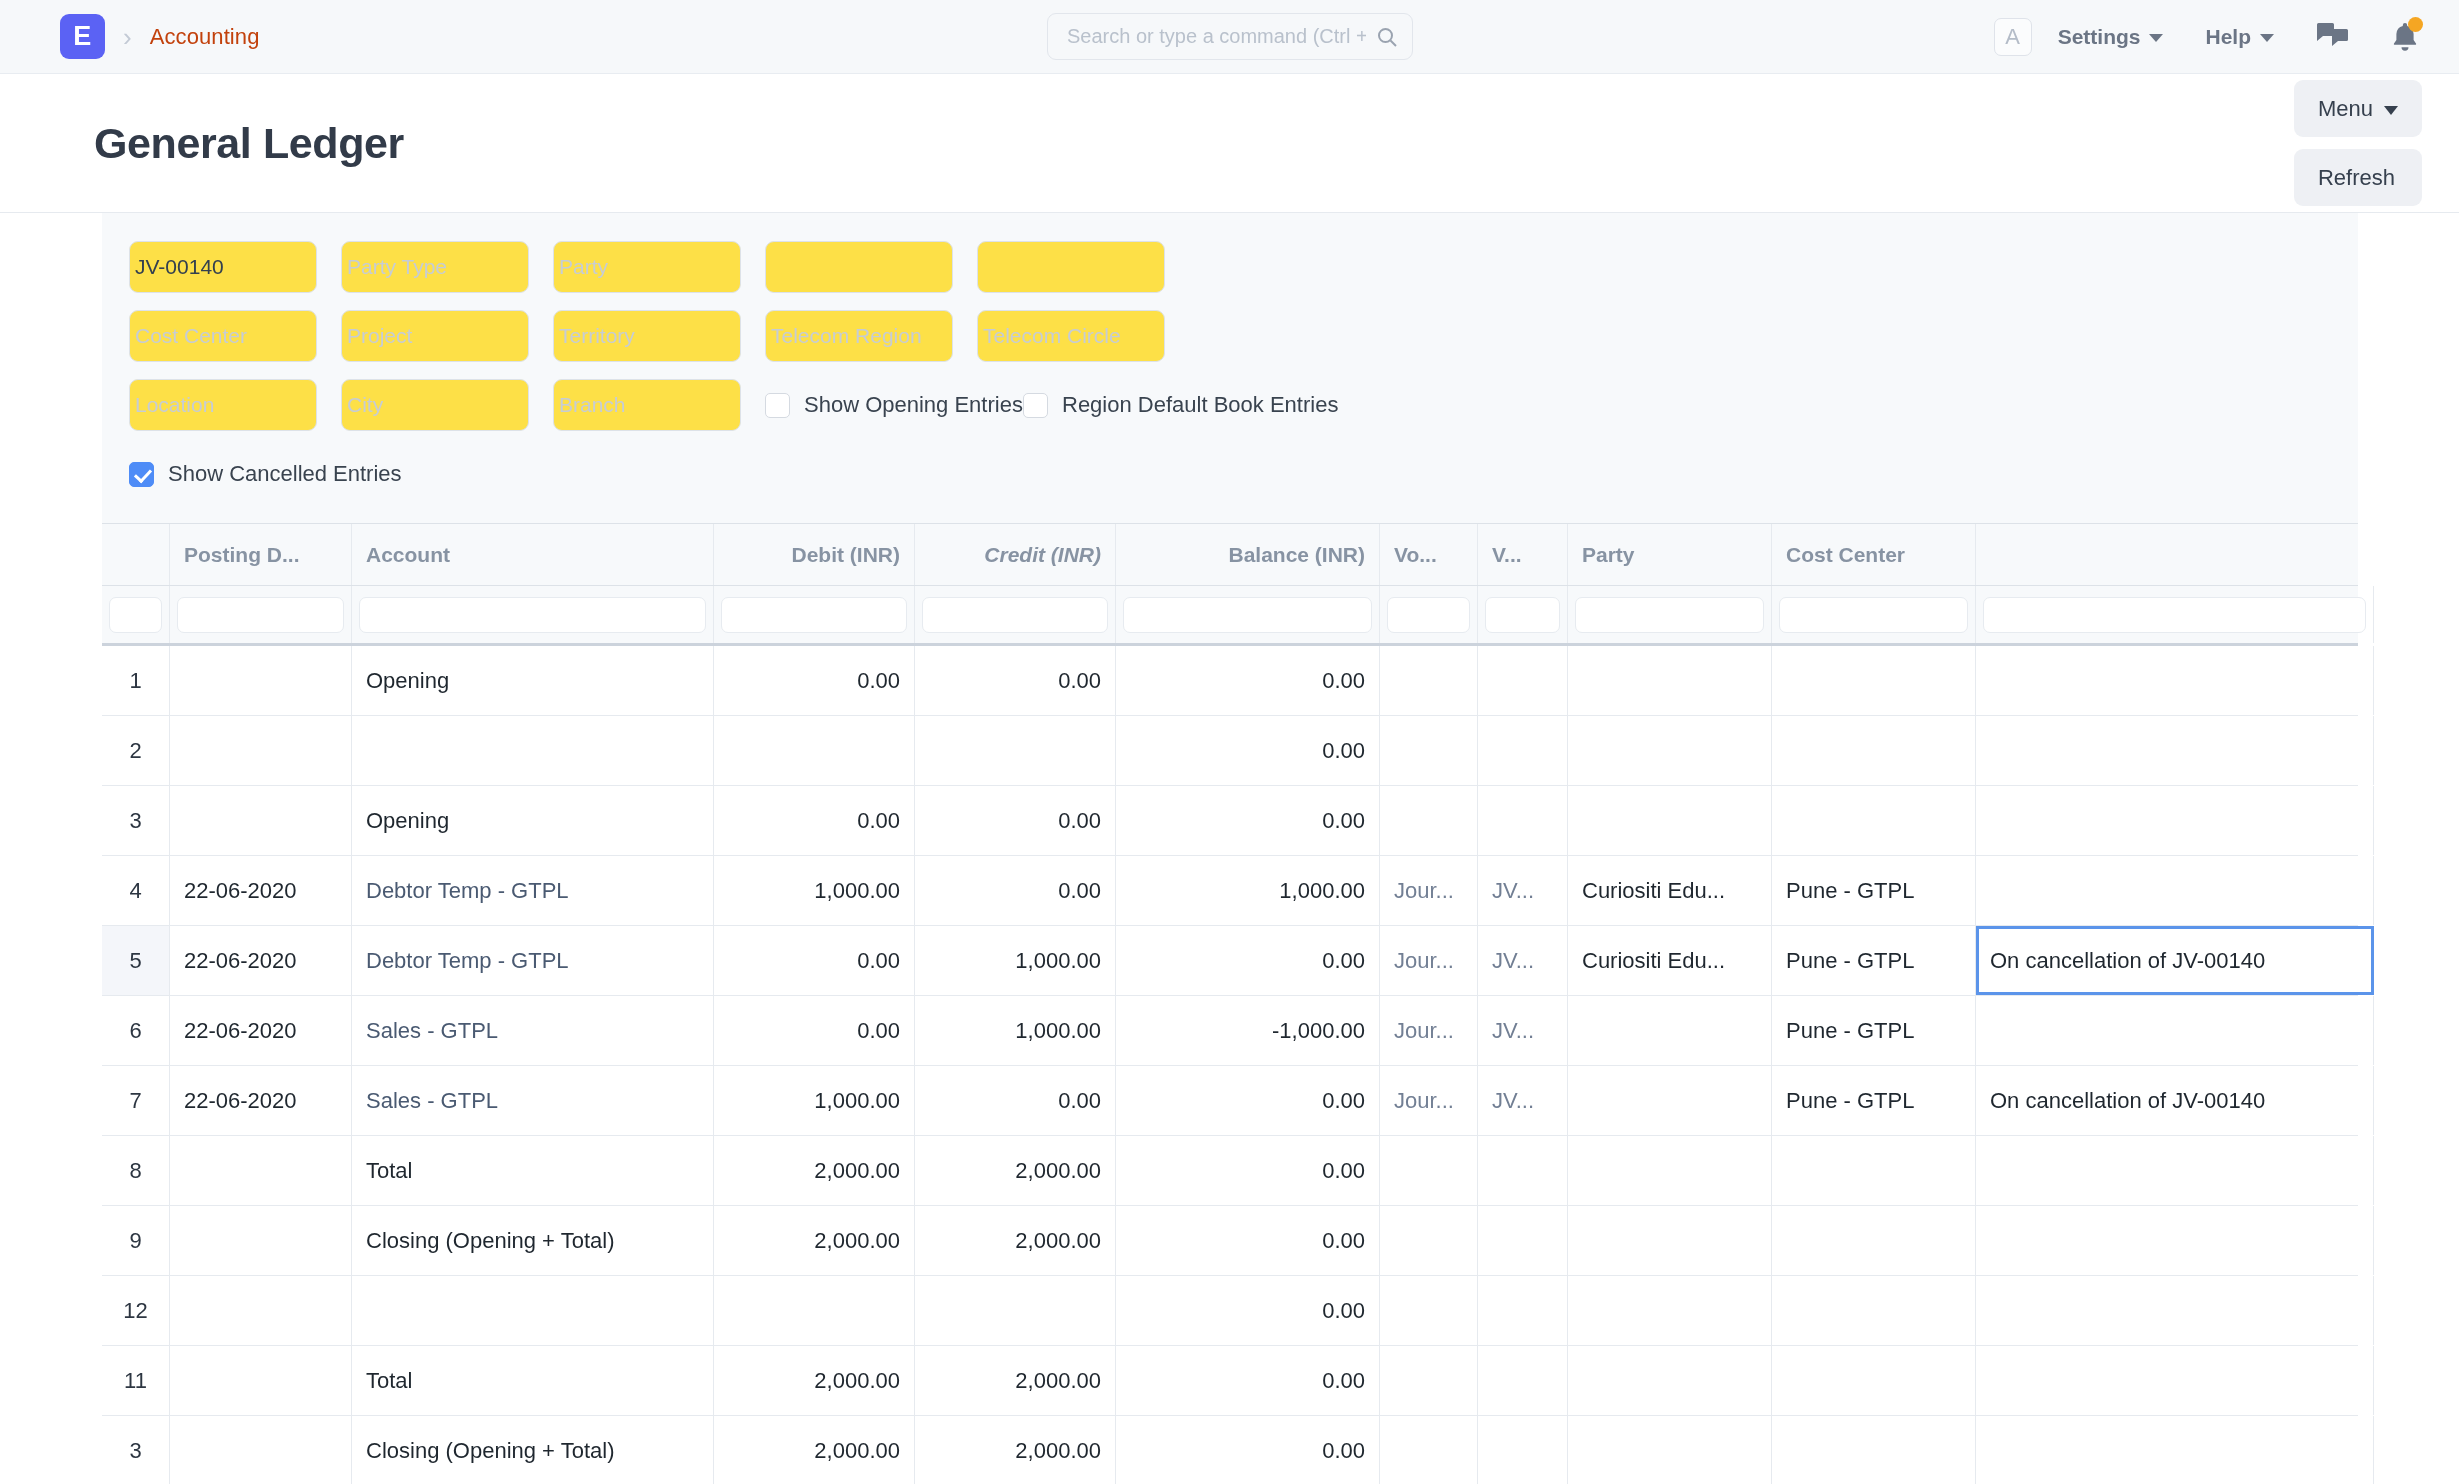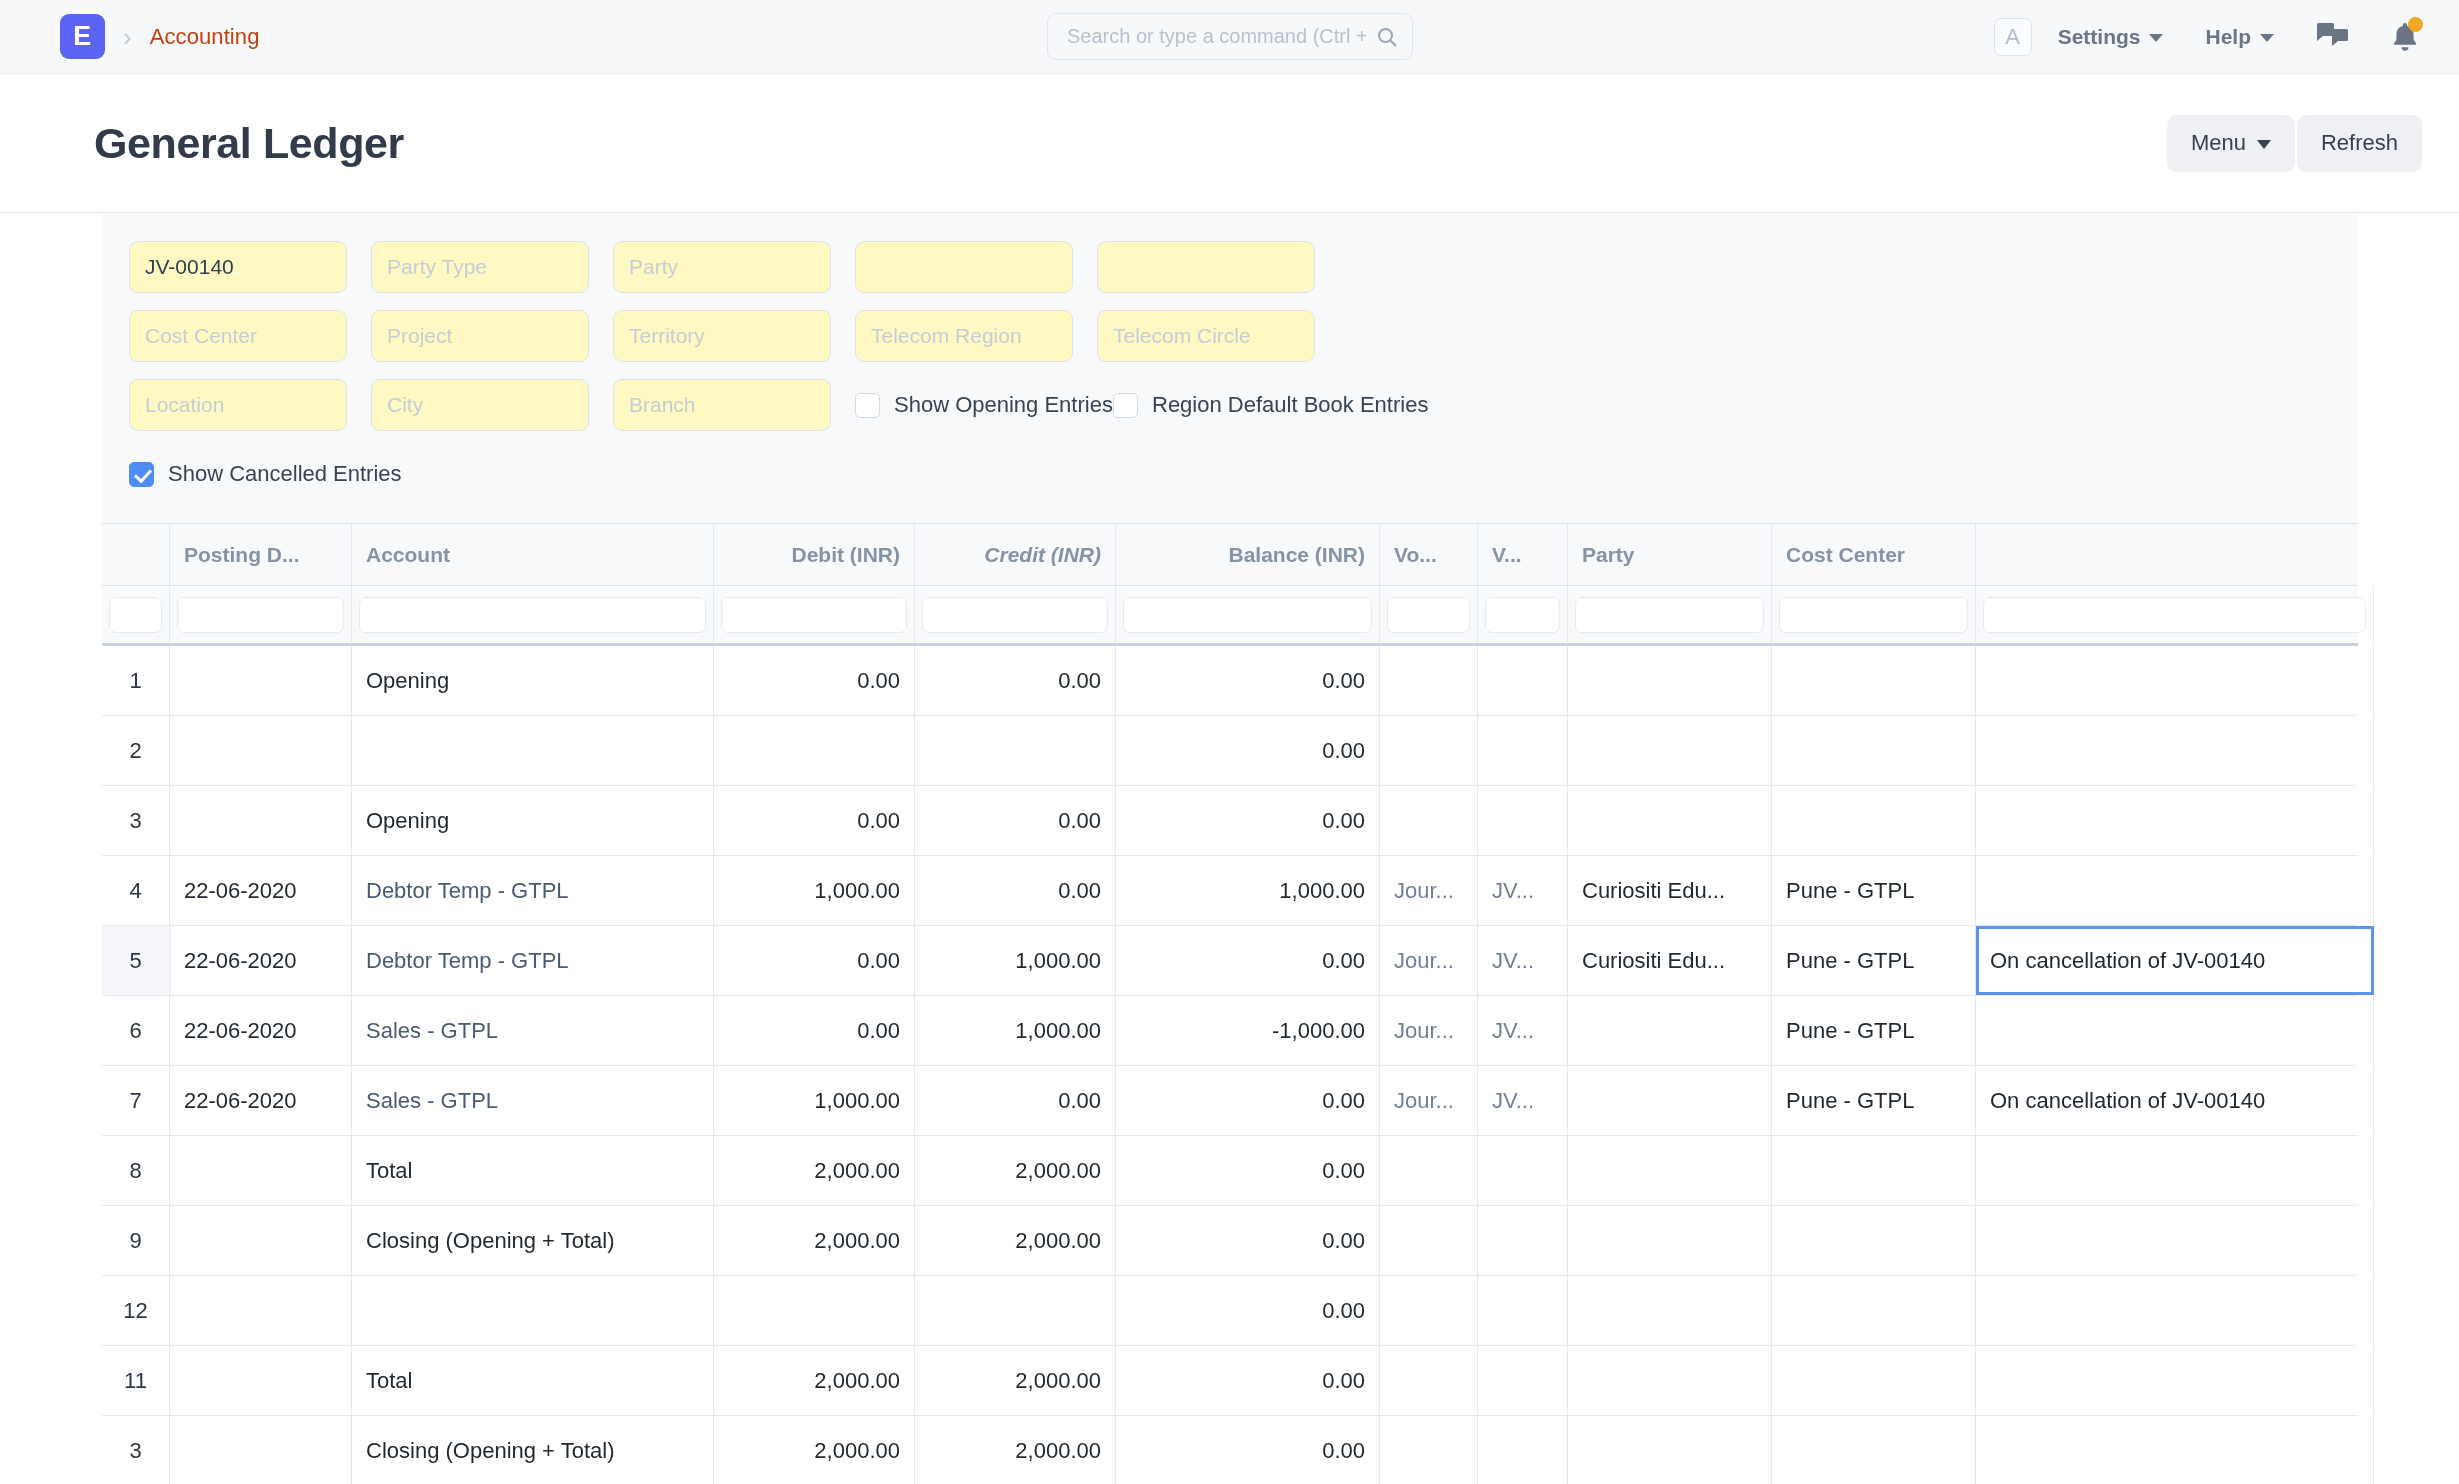--- a/index.html
+++ b/index.html
@@ -132,21 +132,22 @@
   }
   .page-title {
     font-size: 43px;
     font-weight: bold;
     color: #323b49;
     letter-spacing: -0.4px;
   }
   .page-actions {
     margin-left: auto;
     display: flex;
-    gap: 2px;
+    gap: 12px;
+    flex-direction: column;
   }
   .btn-default {
     background: #eef0f4;
     border: none;
     border-radius: 9px;
     color: #36404e;
     font-size: 22px;
     font-family: "Liberation Sans", sans-serif;
     padding: 0 24px;
     height: 57px;
@@ -180,26 +181,26 @@
     padding: 28px 0 0 27px;
     background: #f7f9fb;
   }
   .filter-row {
     display: flex;
     align-items: center;
     gap: 24px;
     margin-bottom: 17px;
   }
   .filter-input {
-    width: 218px;
+    width: 188px;
     height: 52px;
     border: 1px solid #dde2e8;
     border-radius: 9px;
-    background: #fef9c3;
-    padding: 0 15px;
+    background: #fde047;
+    padding: 0 5px;
     font-size: 21px;
     color: #33404f;
     font-family: "Liberation Sans", sans-serif;
     outline: none;
   }
   .filter-input::placeholder { color: #c6ccd5; }
   .checkbox-field {
     display: flex;
     align-items: center;
     gap: 14px;

